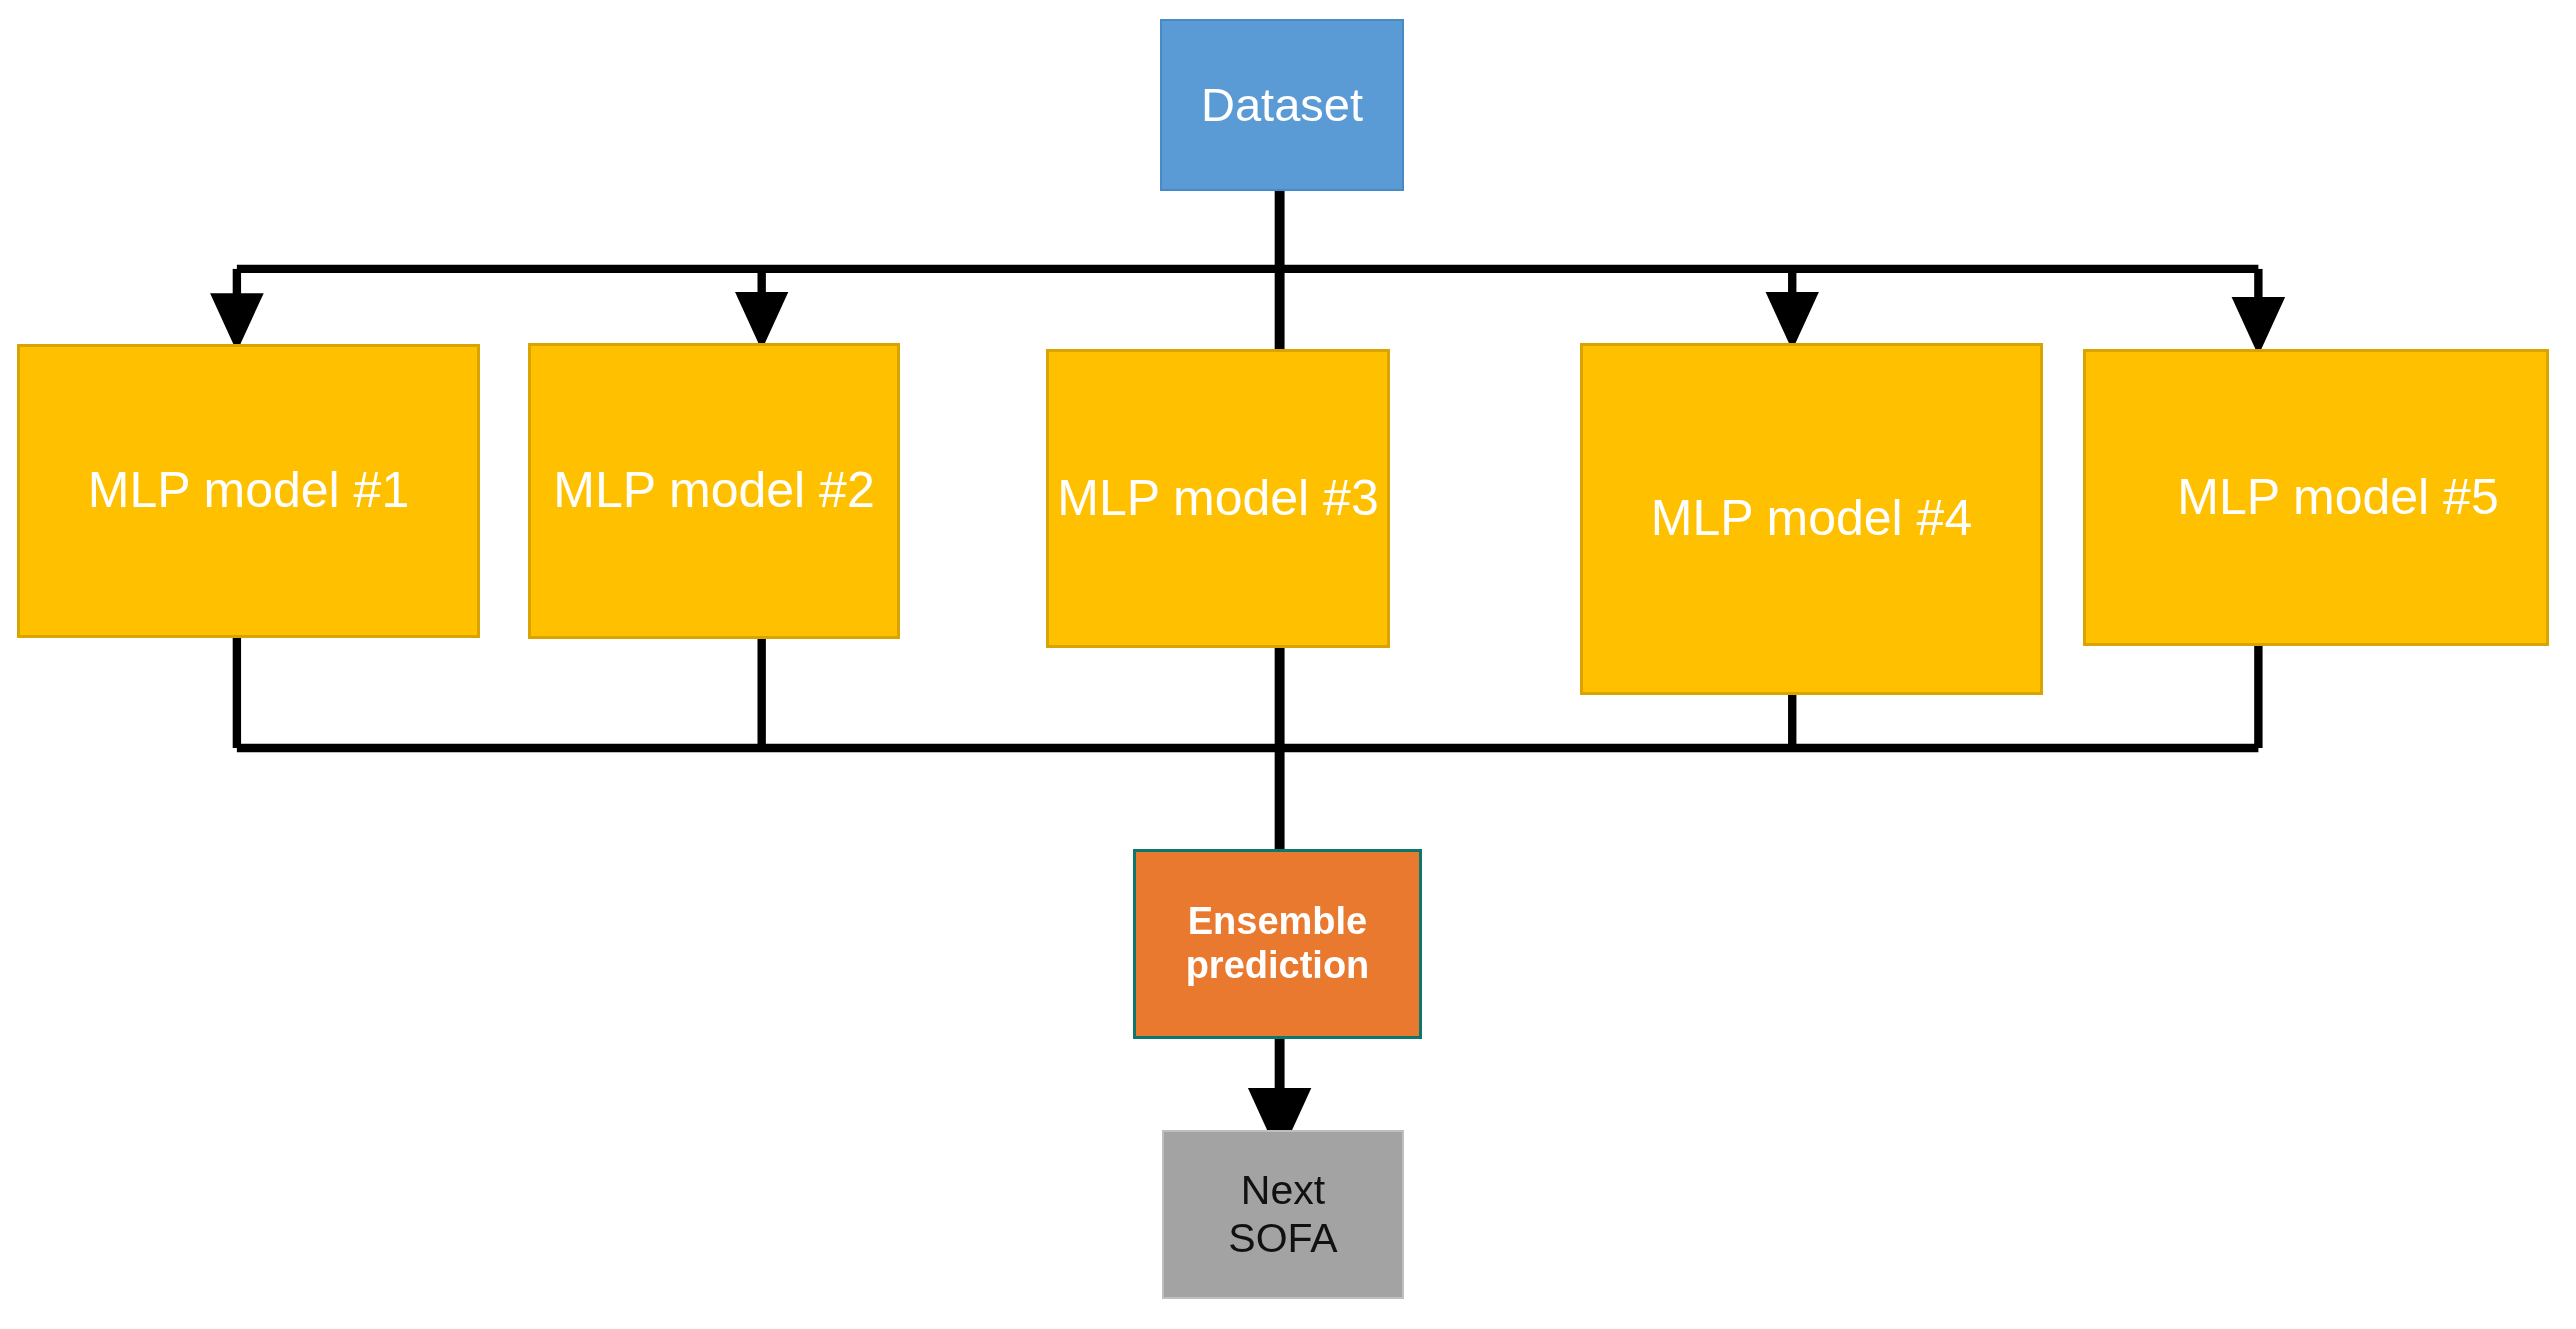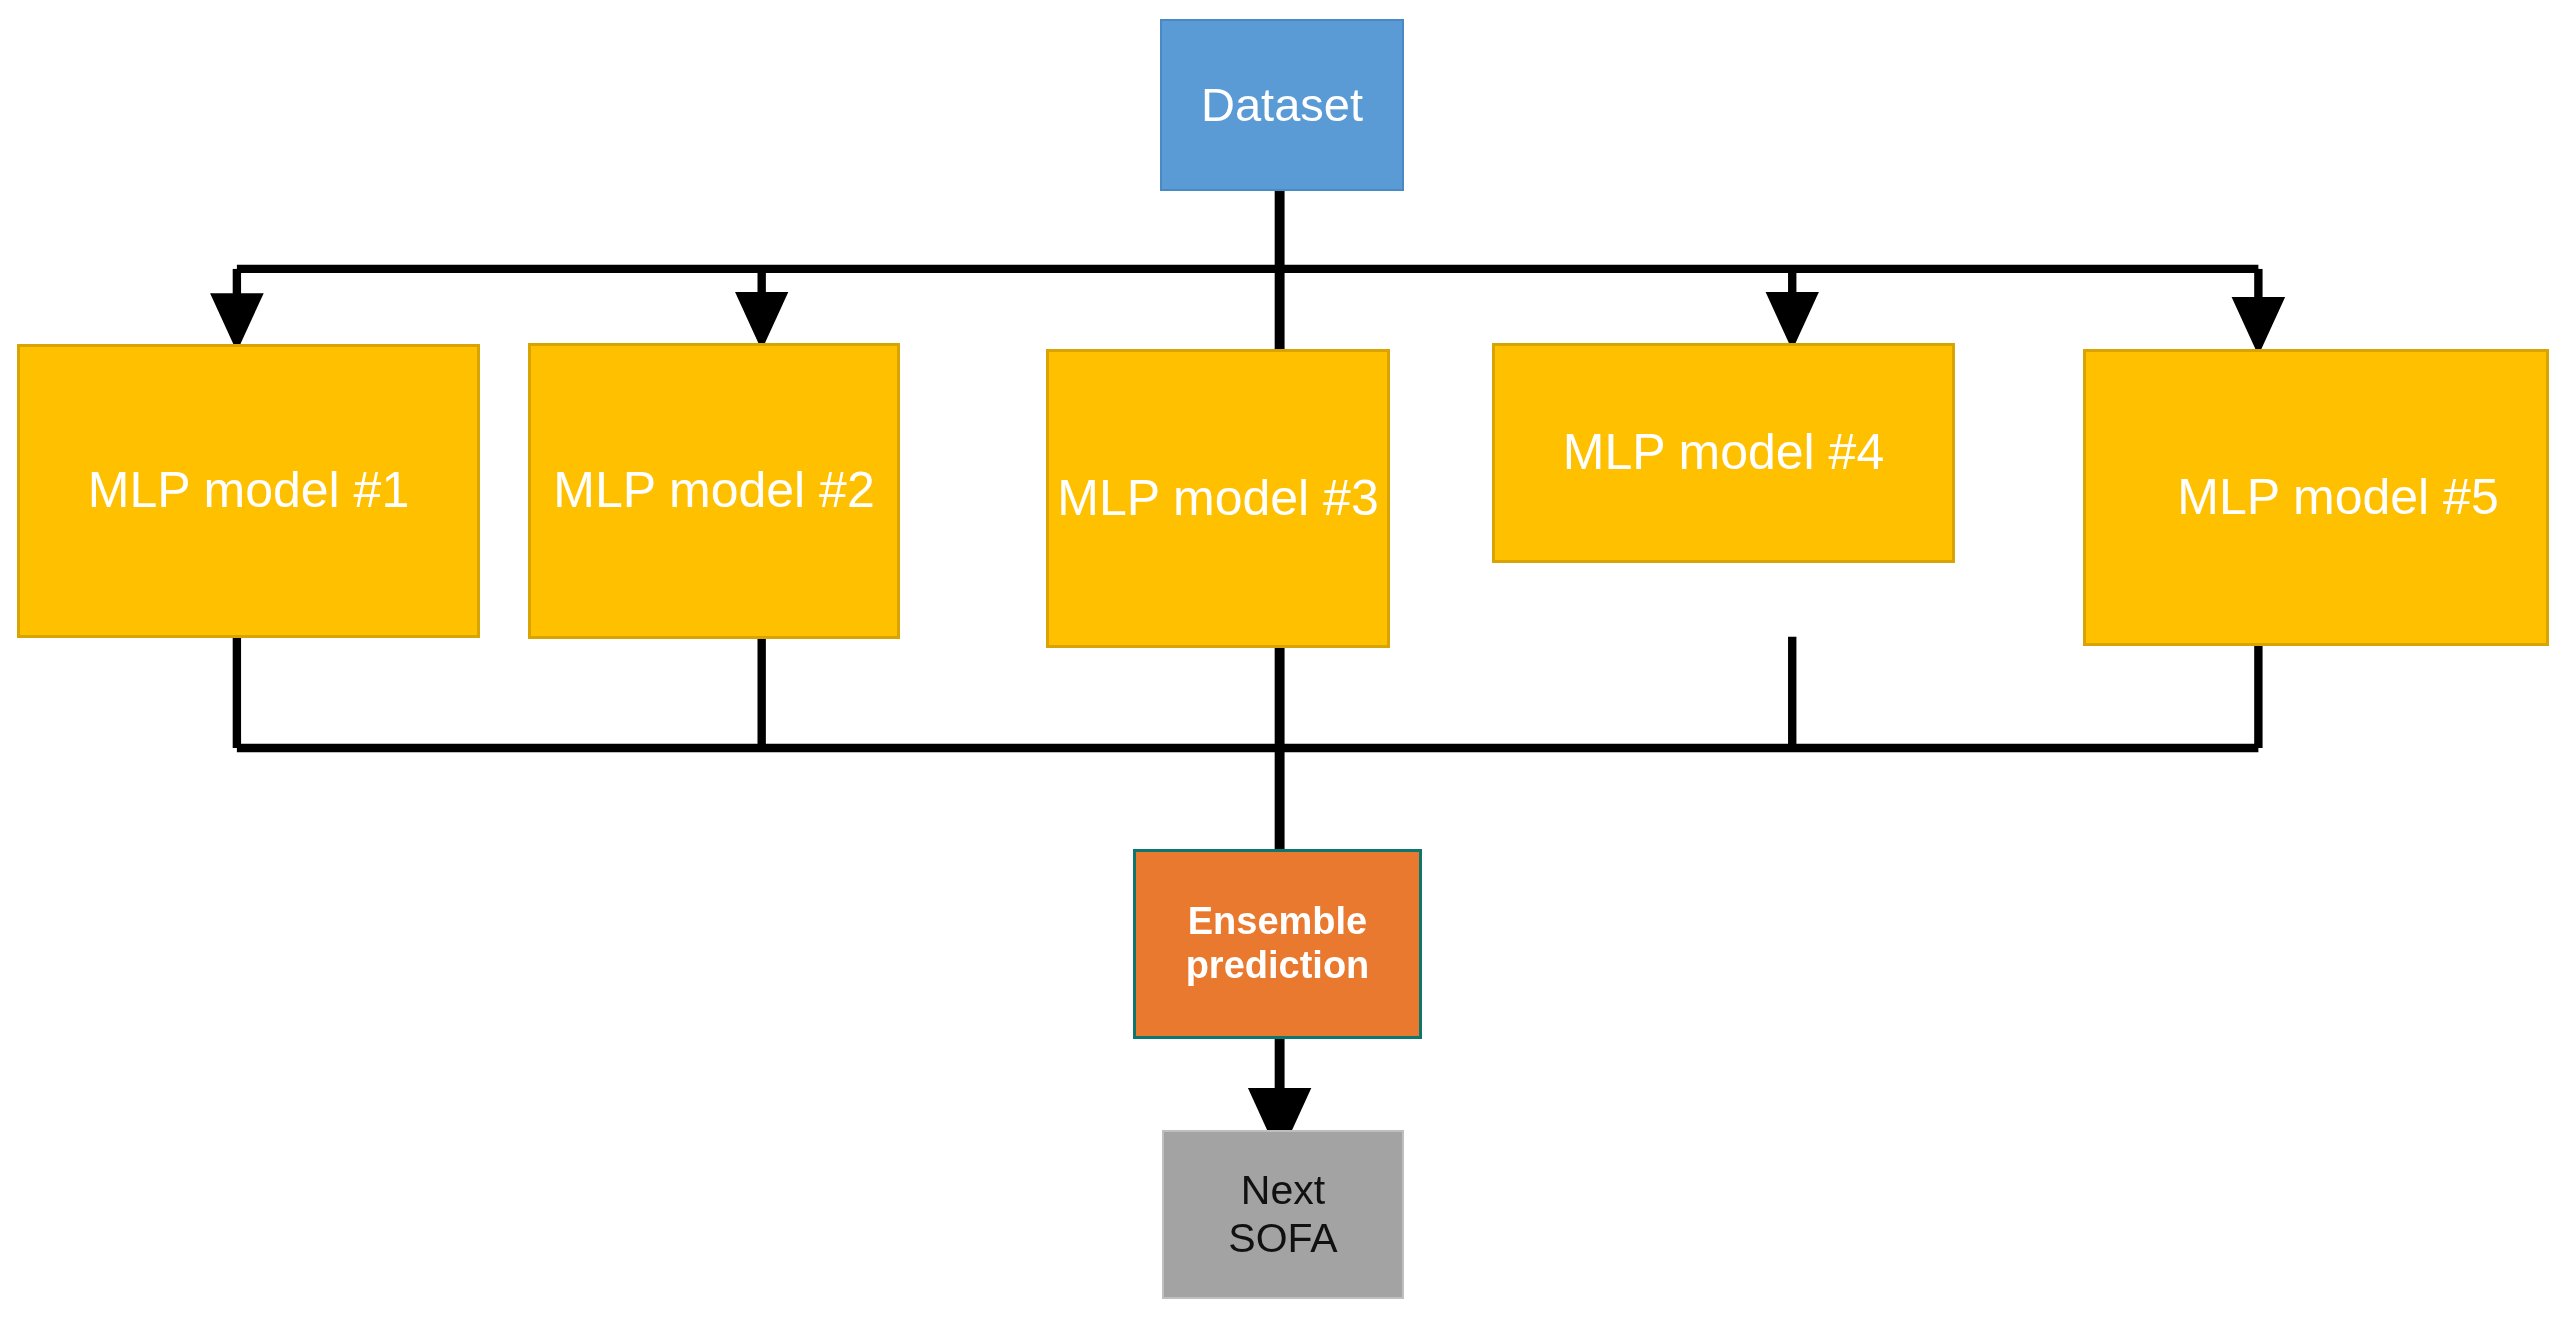--- a/index.html
+++ b/index.html
@@ -44,21 +44,21 @@
   }
   .node-mlp {
     background: #FFC000;
     border: 3px solid #D9A400;
     color: #ffffff;
     font-size: 50px;
   }
   .mlp-1 { left: 17px;   top: 344px; width: 463px;  height: 294px; }
   .mlp-2 { left: 528px;  top: 343px; width: 372px;  height: 296px; }
   .mlp-3 { left: 1046px; top: 349px; width: 344px;  height: 299px; }
-  .mlp-4 { left: 1492px; top: 343px; width: 463px;  height: 220px; }
+  .mlp-4 { left: 1580px; top: 343px; width: 463px;  height: 352px; }
   .mlp-5 { left: 2083px; top: 349px; width: 466px;  height: 297px; padding-left: 44px; }
   .node-ensemble {
     left: 1133px;
     top: 849px;
     width: 289px;
     height: 190px;
     background: #E8792F;
     border: 3px solid #0f766e;
     color: #ffffff;
     font-size: 38px;

